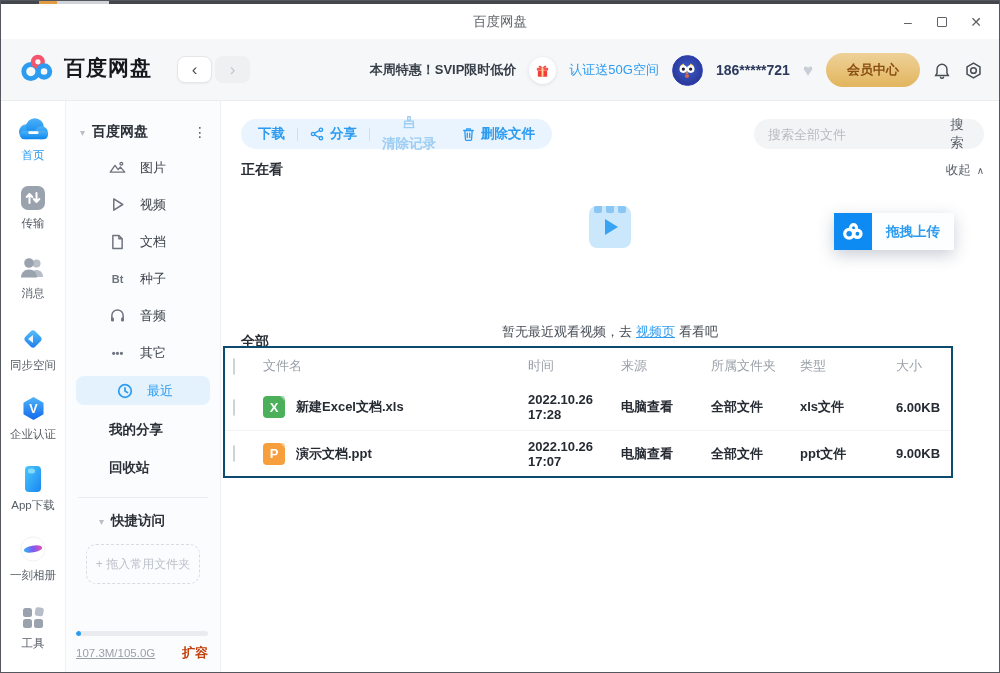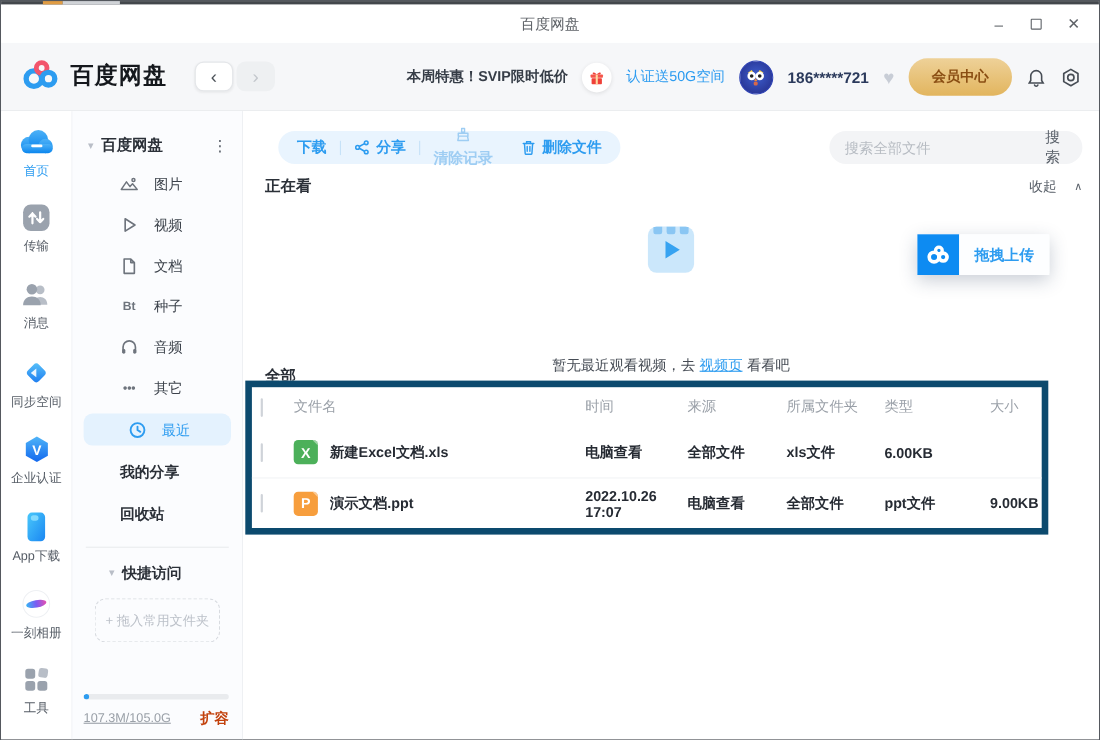--- a/index.html
+++ b/index.html
@@ -62,49 +62,49 @@
   .drop-box { margin:14px 20px 0 20px; height:40px; border:1.5px dashed #d8dbe0; border-radius:10px; display:flex; align-items:center; justify-content:center; font-size:12px; color:#bcc1c9; cursor:pointer; }
   .storage { position:absolute; bottom:10px; left:10px; right:12px; }
   .storage-bar { height:5px; border-radius:3px; background:#e9ebee; overflow:hidden; cursor:pointer; }
   .storage-fill { width:5px; height:100%; background:#2d9cf0; border-radius:3px; }
   .storage-row { display:flex; align-items:center; justify-content:space-between; margin-top:8px; }
   .storage-used { font-size:11.5px; color:#9aa0a8;text-decoration:underline; }
   .expand-link { font-size:13px; font-weight:bold; color:#c2410c; cursor:pointer; }
 
   
   .main { position:absolute; top:100px; left:220px; right:0; bottom:0; background:#fff; }
-  .toolbar-row { position:absolute; top:18px; left:32px; right:15px; height:30px; }
+  .toolbar-row { position:absolute; top:18px; left:20px; right:15px; height:30px; }
   .action-pill { display:inline-flex; align-items:center; height:30px; background:#e9f4fe; border-radius:16px; padding:0 17px; gap:12px; }
   .act { display:flex; align-items:center; gap:6px; font-size:13.5px; font-weight:bold; color:#2d9cf0; cursor:pointer; }
   .act.disabled { color:#9ecdf3; cursor:default;flex-direction:column; }
   .act-div { width:1px; height:13px; background:#c6e2f8; }
   .gap8 { width:2px; }
   .search-box { position:absolute; right:0; top:0; width:230px; height:30px; background:#f3f4f6; border-radius:16px; display:flex; align-items:center; padding:0 14px; }
   .search-input { flex:1; border:none; background:transparent; outline:none; font-size:13px; color:#a16207; }
   .search-input::placeholder { color:#b6bbc2; }
   .search-btn { font-size:13.5px; color:#596069; background:none; border:none; cursor:pointer; }
 
   .watching-row { position:absolute; top:60px; left:20px; right:15px; display:flex; align-items:center; }
   .section-title { font-size:14px; font-weight:bold; color:#2b3038; }
-  .collapse { margin-left:auto; display:flex; align-items:center; gap:16px; font-size:12.5px; color:#596069; cursor:pointer;text-align:right; }
+  .collapse { margin-left:auto; display:flex; align-items:center; gap:6px; font-size:12.5px; color:#596069; cursor:pointer;text-align:right; }
   .collapse .chev { font-size:10px; color:#596069; }
 
   .empty-state { position:absolute; top:105px; left:0; right:0; display:flex; flex-direction:column; align-items:center;gap:48px; }
   .empty-icon { width:42px; height:42px; border-radius:8px; background:#cbe7fb; position:relative; overflow:hidden; cursor:pointer; }
   .film-tab { position:absolute; top:0; width:8px; height:7px; background:#8ac6f3; border-radius:0 0 2px 2px; }
   .play-tri { position:absolute; left:16px; top:13px; width:0; height:0; border-left:13px solid #37a3f1; border-top:8px solid transparent; border-bottom:8px solid transparent; }
   .empty-text { margin-top:27px; font-size:13px; color:#464c55; }
   .empty-link { color:#2d9cf0; text-decoration:underline; margin:0 4px; cursor:pointer; }
 
   .drag-upload { position:absolute; top:112px; right:45px; width:120px; height:37px; display:flex; box-shadow:0 5px 16px rgba(40,60,90,.25); border-radius:2px; cursor:pointer; }
   .du-logo { width:38px; height:37px; background:#0d8bf2; display:flex; align-items:center; justify-content:center; }
   .du-label { flex:1; background:#fdfeff; display:flex; align-items:center; justify-content:center; font-size:13.5px; font-weight:bold; color:#2d9cf0; }
 
   .all-title { position:absolute; top:232px; left:20px; }
-  .file-table { position:absolute; top:245px; left:2px; width:730px; border:6px solid #0c4a6e; background:#fff; }
+  .file-table { position:absolute; top:245px; left:2px; width:730px; border:2px solid #0c4a6e; background:#fff; }
   .t-row { display:grid; grid-template-columns:30px 265px 93px 90px 89px 96px 1fr; align-items:center; padding:0 8px; }
   .t-head { height:36px; color:#9aa0a8; font-size:13px; }
   .t-file { height:46px; font-size:13px; font-weight:bold; color:#262b33; }
   .t-file + .t-file { border-top:1px solid #f2f3f5; }
   .cb { width:15px; height:15px; border:1.5px solid #cfd3d9; border-radius:4px; background:#fff; cursor:pointer; }
   .name-cell { display:flex; align-items:center; gap:11px; padding-left:0; }
   .head-name { padding-left:0; color:#9aa0a8; font-weight:normal; }
   .fbadge { width:22px; height:22px; border-radius:4px; color:#fff; font-size:13px; font-weight:bold; display:flex; align-items:center; justify-content:center; position:relative; }
   .fbadge.excel { background:#4cb05a; }
   .fbadge.ppt { background:#f79e3d; }
@@ -465,20 +465,21 @@
         <span>所属文件夹</span>
         <span>类型</span>
         <span>大小</span>
       </div>
       <div class="t-row t-file">
         <span><span class="cb"></span></span>
         <span class="name-cell">
           <span class="fbadge excel">X</span>
           <span class="fname">新建Excel文档.xls</span>
         </span>
+        <span>2022.10.26 17:28</span>
         <span>电脑查看</span>
         <span>全部文件</span>
         <span>xls文件</span>
         <span>6.00KB</span>
       </div>
       <div class="t-row t-file">
         <span><span class="cb"></span></span>
         <span class="name-cell">
           <span class="fbadge ppt">P</span>
           <span class="fname">演示文档.ppt</span>

